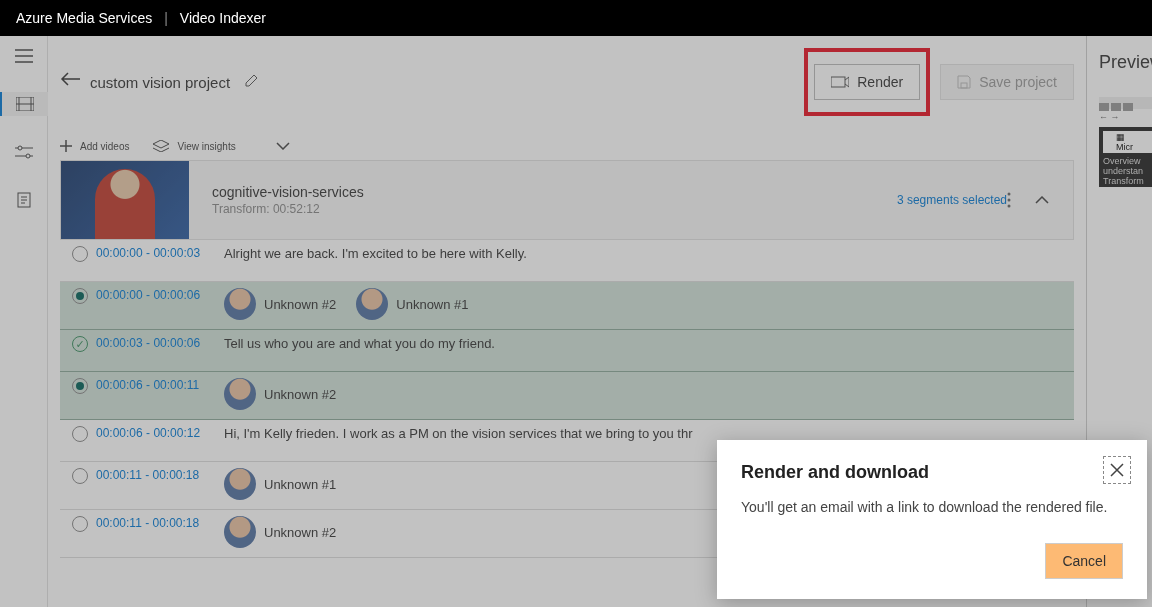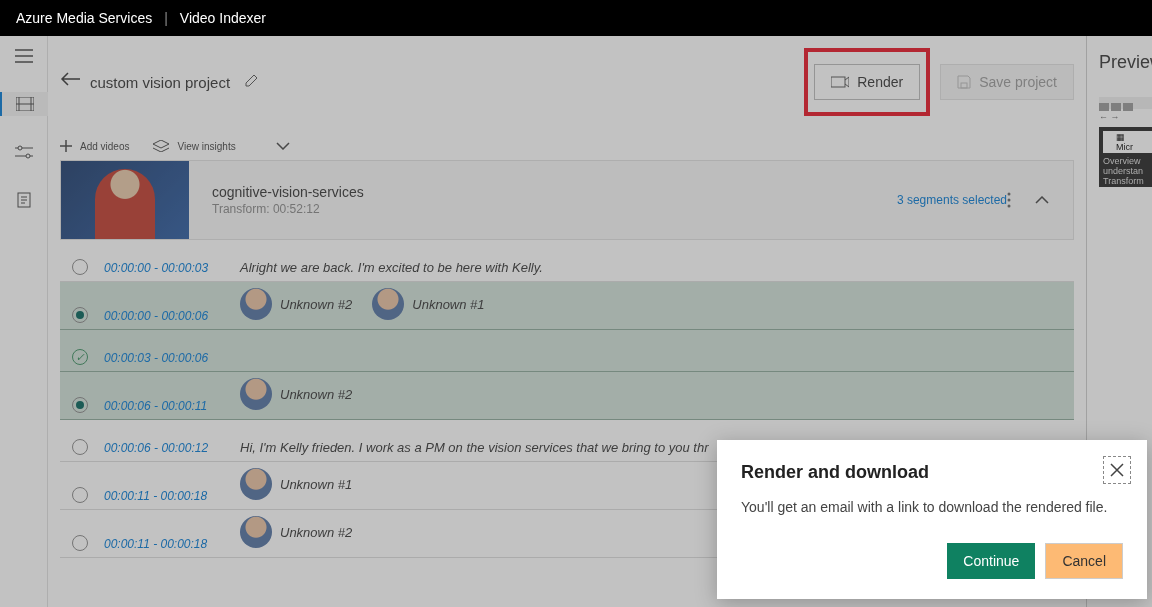--- a/index.html
+++ b/index.html
@@ -39,21 +39,21 @@
   .video-head { display: flex; align-items: center; background: #f7f7f7; border: 1px solid #e0e0e0; height: 80px; }
   .thumb { width: 128px; height: 78px; background: linear-gradient(135deg,#1b3a6b,#2a5aa0); display:flex; align-items:flex-end; justify-content:center; overflow:hidden; }
   .person-silhouette { width: 60px; height: 70px; background: radial-gradient(circle at 50% 22%, #e8c8a8 0 14px, transparent 15px), linear-gradient(#c0392b,#c0392b); border-radius: 30px 30px 0 0; }
   .video-info { padding: 0 23px; flex: 1; }
   .video-title { font-size: 14px; color: #333; }
   .video-dur { font-size: 12px; color: #888; margin-top: 2px; }
   .seg-sel { color: #0078d4; font-size: 12px; margin-right: auto; }
   .video-head-right { display: flex; align-items: center; gap: 24px; padding-right: 24px; color: #666; }
   .vdots, .chevup { cursor: pointer; }
 
-  .row { display: flex; align-items: flex-end; min-height: 42px; border-bottom: 1px solid #dcdcdc; padding: 6px 12px; font-size: 13px; gap: 16px; font-style: italic; }
+  .row { display: flex; align-items: flex-start; min-height: 42px; border-bottom: 1px solid #dcdcdc; padding: 6px 12px; font-size: 13px; gap: 8px; }
   .row.selected { background: #d0e0d8; border-bottom: 1px solid #8aa898; }
   .radio { width: 16px; height: 16px; border: 1px solid #888; border-radius: 50%; flex-shrink: 0; display:flex; align-items:center; justify-content:center; cursor:pointer; }
   .radio.filled::after { content:""; width:8px; height:8px; background:#006158; border-radius:50%; }
   .radio.check { border-color:#3a8f5f; color:#3a8f5f; font-size:11px; }
   .ts { color: #0078d4; font-size: 12px; width: 120px; flex-shrink: 0; }
   .txt { color: #333; flex: 1; }
   .avatar { width: 32px; height: 32px; border-radius: 50%; background: radial-gradient(circle at 50% 35%, #e8c0a0 0 10px, #5070a0 11px); flex-shrink:0; }
   .speaker { display: inline-flex; align-items: center; gap: 8px; margin-right: 20px; }
 
   .preview-pane { width: 66px; border-left: 1px solid #ccc; padding: 16px 0 0 12px; overflow: hidden; }
@@ -207,20 +207,21 @@
                 <span class="avatar"></span>
                 <span>Unknown #2</span>
               </span><span class="speaker">
                 <span class="avatar"></span>
                 <span>Unknown #1</span>
               </span></span>
           </div>
           <div class="row selected">
             <span class="radio check">✓</span>
             <span class="ts">00:00:03 - 00:00:06</span>
+            <span class="txt">Tell us who you are and what you do my friend.</span>
           </div>
           <div class="row selected">
             <span class="radio filled"></span>
             <span class="ts">00:00:06 - 00:00:11</span>
             <span class="txt"><span class="speaker">
                 <span class="avatar"></span>
                 <span>Unknown #2</span>
               </span></span>
           </div>
           <div class="row">
@@ -269,16 +270,15 @@
 
 <div class="dialog">
   <div class="close-x">
     <svg width="14" height="14" viewBox="0 0 14 14">
         <path d="M1 1l12 12M13 1L1 13" stroke="#444" stroke-width="1.5"></path>
       </svg>
   </div>
   <h2>Render and download</h2>
   <p>You'll get an email with a link to download the rendered file.</p>
   <div class="actions">
-    <button class="btn primary">Continue</button>
     <button class="btn secondary">Cancel</button>
   </div>
 </div>
 
 </body></html>

